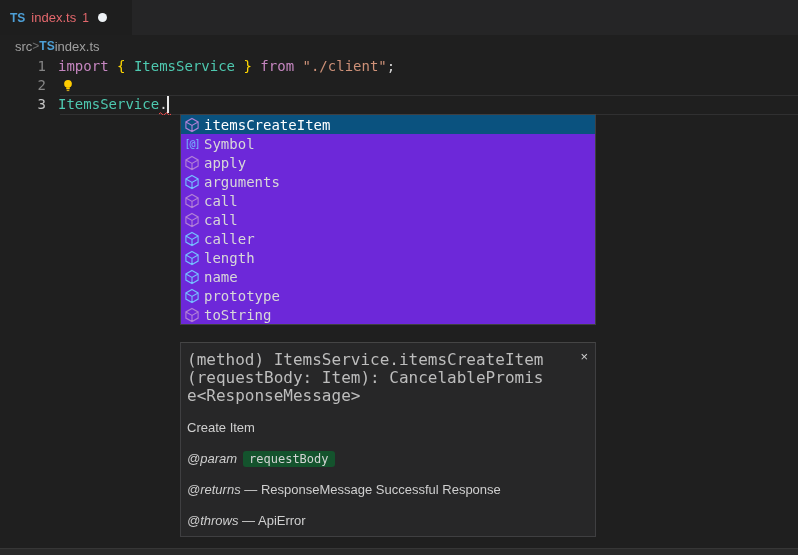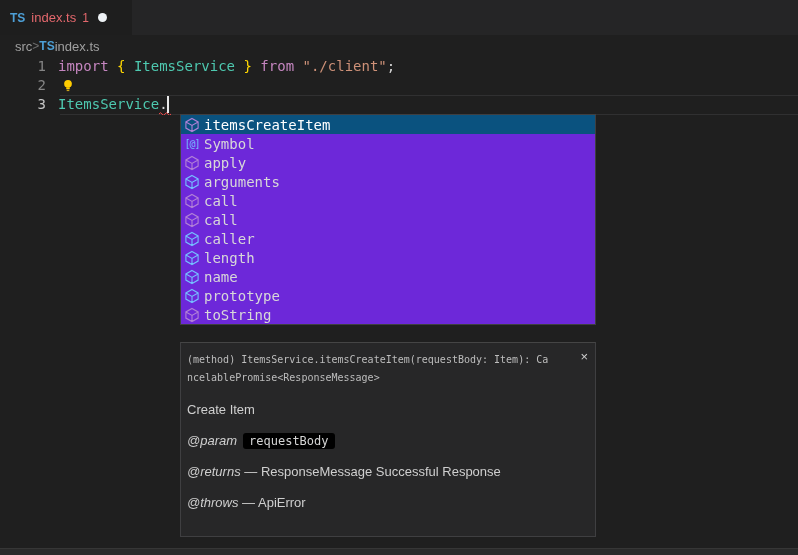--- a/index.html
+++ b/index.html
@@ -77,33 +77,33 @@
   .kind-field { color:#75beff; }
   .kind-variable { color:#75beff; font-size:10px; font-family:"DejaVu Sans Mono",monospace; letter-spacing:-1px; }
 
   
   .docs {
     position:absolute; left:180px; top:342px; width:416px; height:195px;
     background:#272728; border:1px solid #3f3f41; border-top:1px solid #454545;
     padding:8px 5px 6px 6px; color:#cfcfcf; font-size:13px; overflow:hidden;
   }
   .docs-signature {
-    font-family:"DejaVu Sans Mono", monospace; font-size:10px; line-height:18px;
+    font-family:"DejaVu Sans Mono", monospace; font-size:16px; line-height:18px;
     color:#bdbdbd; word-break:break-all; padding-right:40px; margin-bottom:12px;
   }
   .docs-close {
     position:absolute; top:7px; right:7px; color:#cfcfcf; font-size:13px;
     line-height:13px; cursor:pointer; background:none; border:none;
     font-family:"Liberation Sans",sans-serif;
   }
   .docs p { margin:15px 0; line-height:16px; }
   .doc-tag { font-style:italic; }
   .code-chip {
     font-family:"DejaVu Sans Mono", monospace; font-size:12px;
-    background:#000000; border-radius:3px; padding:1px 6px; margin-left:6px;
+    background:#14532d; border-radius:3px; padding:1px 6px; margin-left:6px;
     color:#d4d4d4;
   }
 
   .bottom-edge {
     position:absolute; bottom:0; left:0; width:798px; height:7px;
     background:#2a2a2a; border-top:1px solid #363636;
   }
 </style>
 </head>
 <body>

